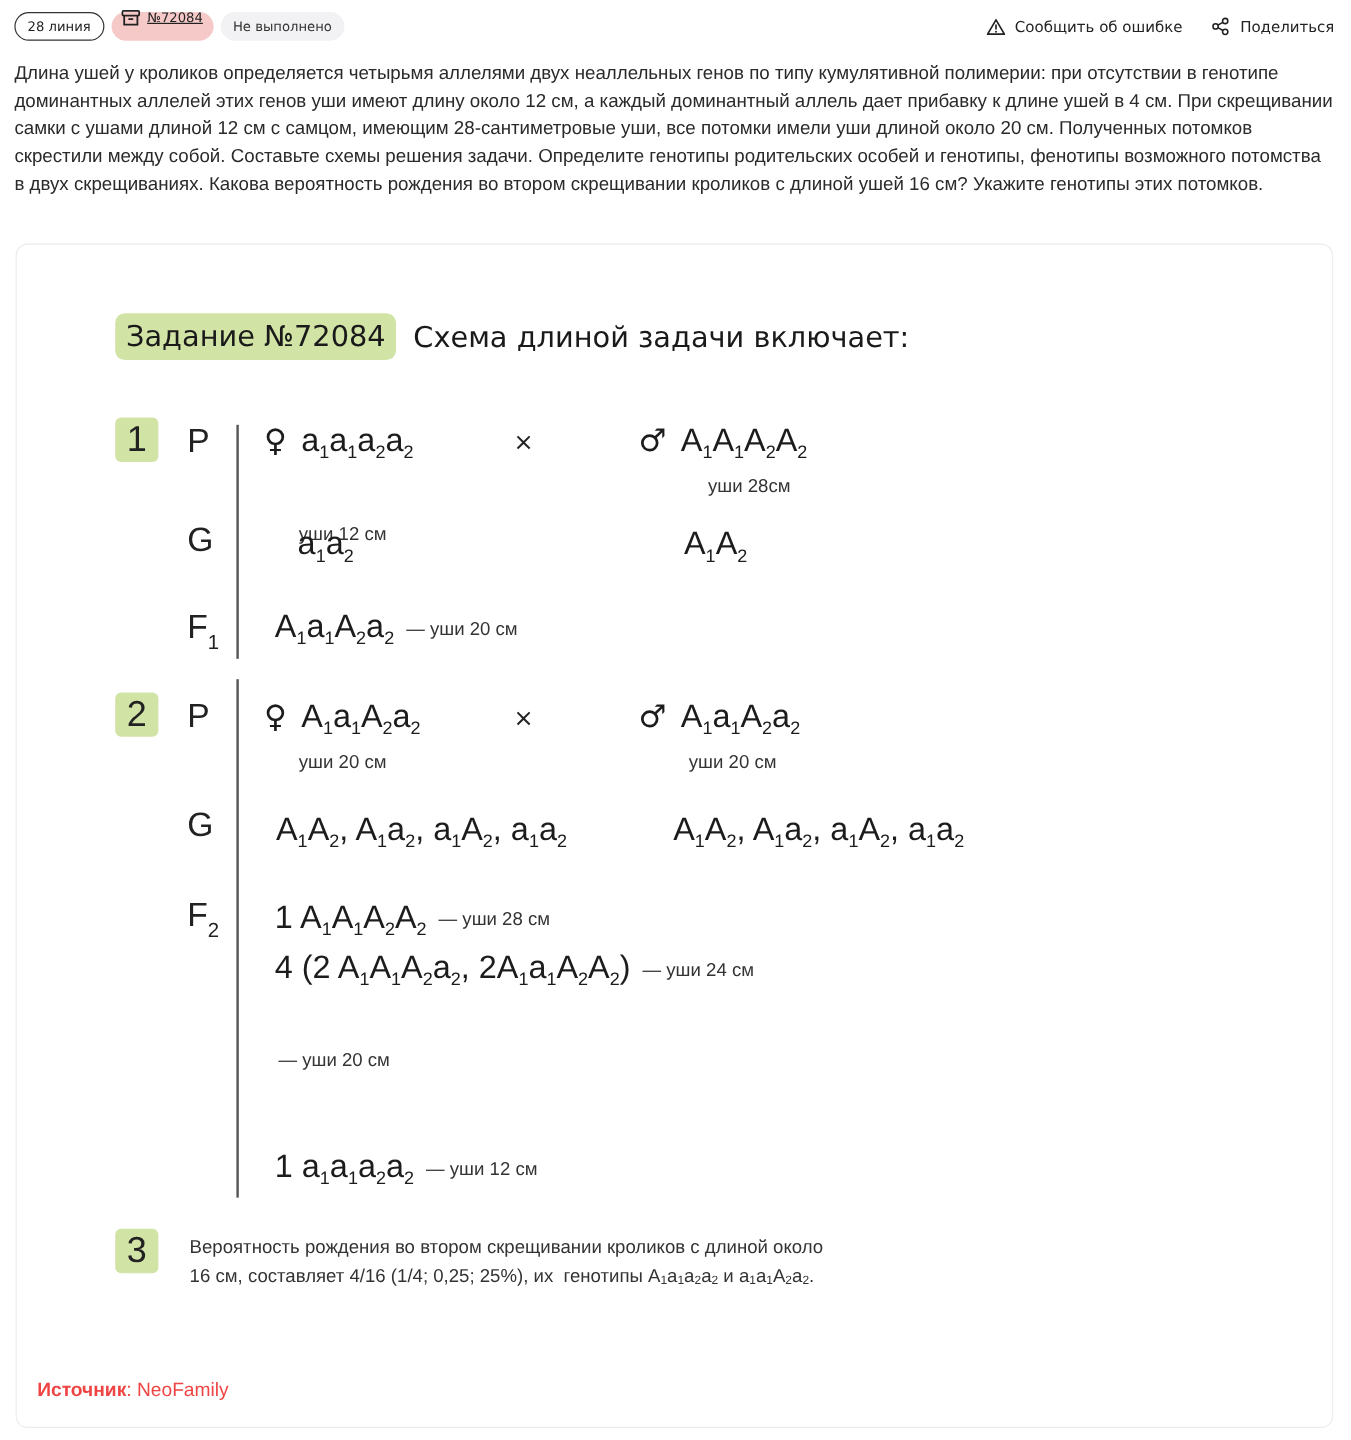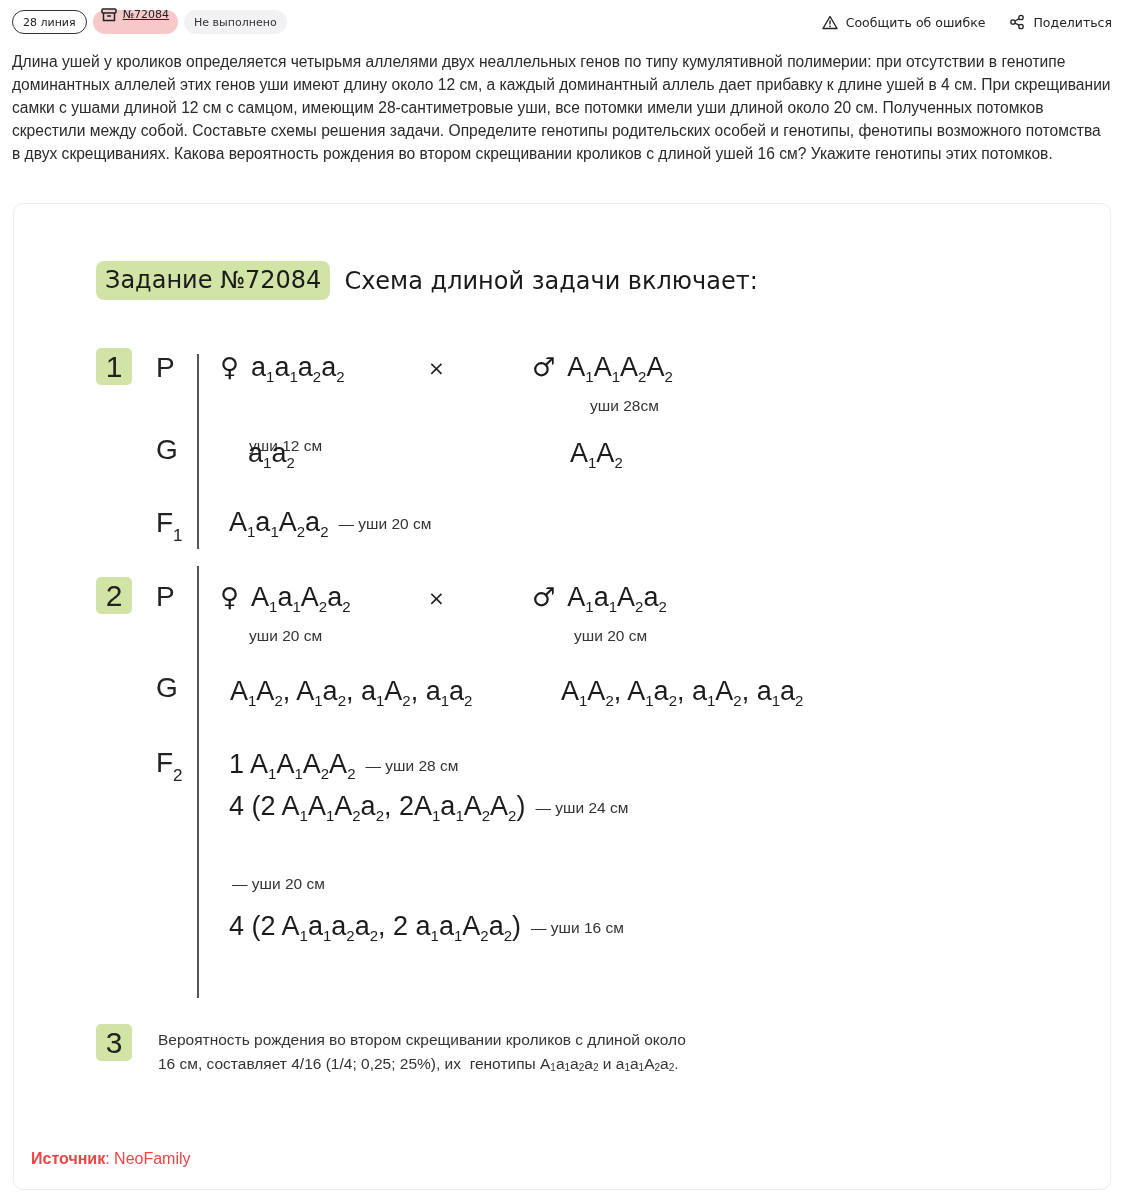--- a/index.html
+++ b/index.html
@@ -131,22 +131,22 @@
   <div class="g" style="left:216px; top:472px;">A<sub>1</sub>A<sub>2</sub>, A<sub>1</sub>a<sub>2</sub>, a<sub>1</sub>A<sub>2</sub>, a<sub>1</sub>a<sub>2</sub></div>
   <div class="g" style="left:547px; top:472px;">A<sub>1</sub>A<sub>2</sub>, A<sub>1</sub>a<sub>2</sub>, a<sub>1</sub>A<sub>2</sub>, a<sub>1</sub>a<sub>2</sub></div>
 
   <div class="g" style="left:215px; top:545px;">
     <span>1 A<sub>1</sub>A<sub>1</sub>A<sub>2</sub>A<sub>2</sub></span><span class="note">— уши 28 см</span>
   </div>
   <div class="g" style="left:215px; top:587px;">
     <span>4 (2 A<sub>1</sub>A<sub>1</sub>A<sub>2</sub>a<sub>2</sub>, 2A<sub>1</sub>a<sub>1</sub>A<sub>2</sub>A<sub>2</sub>)</span><span class="note">— уши 24 см</span>
   </div>
   <div class="small" style="left:218px; top:671px;">— уши 20 см</div>
-  <div class="g" style="left:215px; top:707px;">
-    <span>4 (2 A<sub>1</sub>a<sub>1</sub>a<sub>2</sub>a<sub>2</sub>, 2 a<sub>1</sub>a<sub>1</sub>A<sub>2</sub>a<sub>2</sub>)</span><span class="note">— уши 16 см</span>
+  <div class="g" style="left:215px; top:753px;">
+    <span>1 a<sub>1</sub>a<sub>1</sub>a<sub>2</sub>a<sub>2</sub></span><span class="note">— уши 12 см</span>
   </div>
 
   <div class="step-badge" style="left:82px; top:820px;">3</div>
   <div class="answer">
     <div>Вероятность рождения во втором скрещивании кроликов с длиной около</div>
     <div>16 см, составляет 4/16 (1/4; 0,25; 25%), их&nbsp; генотипы A<sub>1</sub>a<sub>1</sub>a<sub>2</sub>a<sub>2</sub> и a<sub>1</sub>a<sub>1</sub>A<sub>2</sub>a<sub>2</sub>.</div>
   </div>
 
   <div class="source">
     <b>Источник</b>: <span>NeoFamily</span>

